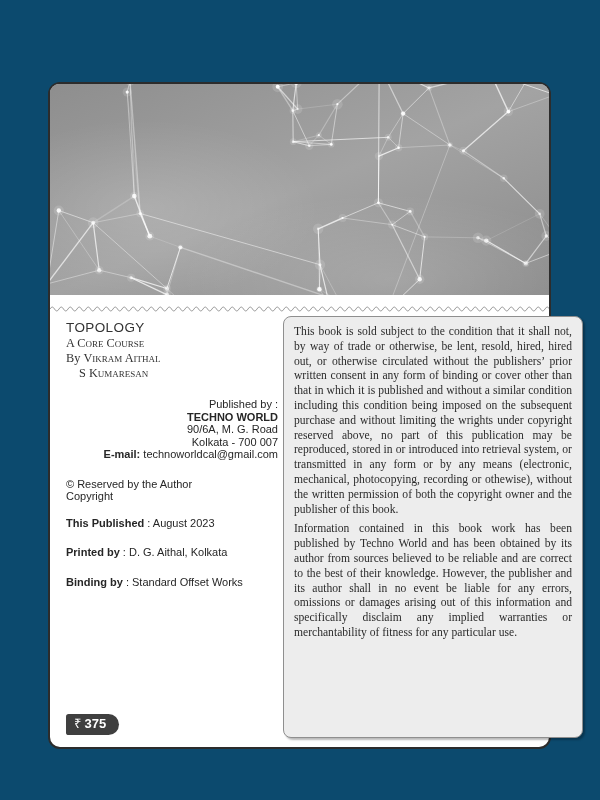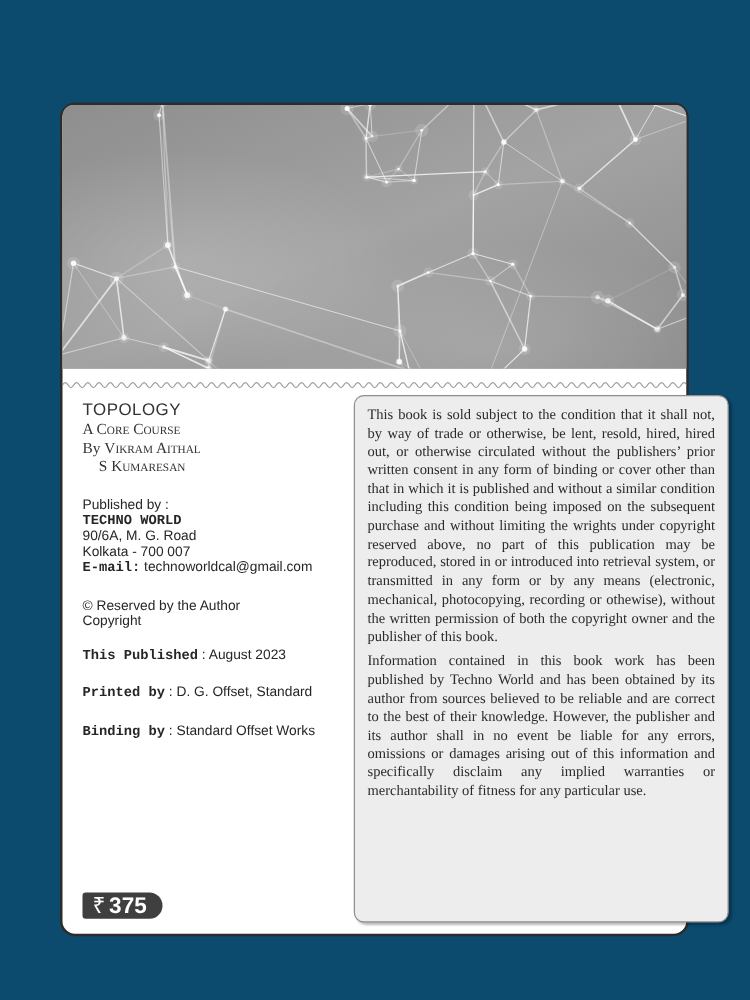--- a/index.html
+++ b/index.html
@@ -12,35 +12,35 @@
   .hero svg{display:block;}
   .wave{position:absolute;left:0;top:216px;width:499px;height:10px;}
   
   .left-col{position:absolute;left:16px;top:236px;width:212px;font-size:11px;line-height:12.5px;color:#262626;}
   .book-block{margin-bottom:17px;}
   .title{font-size:13.5px;line-height:16px;letter-spacing:.4px;color:#333;}
   .sc{font-variant:small-caps;}
   .subtitle,.author-line{font-size:12.3px;line-height:15px;color:#333;font-family:Liberation Serif, serif;}
   .author2{padding-left:13px;}
   .pub-block{margin-bottom:17px;}
-  .pub-block div{line-height:12.6px;}
-  .bold{font-weight:bold;font-family:Liberation Mono, monospace;}
+  .pub-block div{line-height:12.6px;text-align:right;}
+  .bold{font-weight:bold;}
   .copy-block{margin-bottom:14px;}
   .detail-row{margin-bottom:17px;}
   
   .legal-box{position:absolute;left:233px;top:232px;width:300px;min-height:422px;box-sizing:border-box;
              background:#ededed;border:1px solid #8f8f8f;border-radius:8px;
              box-shadow:2px 2px 2px rgba(0,0,0,.28);
              padding:8px 10px;font-family:"Liberation Serif",serif;font-size:11.6px;
              line-height:14.8px;text-align:justify;color:#2b2b2b;}
   .legal-box p{margin:0;}
   .legal-box p + p{margin-top:5px;}
   
   .price-badge{position:absolute;left:16px;bottom:12px;background:#3f3f3f;color:#fff;
-               font-weight:bold;font-size:18px;line-height:16px;padding:2px 13px 3px 8px;
+               font-weight:bold;font-size:13px;line-height:16px;padding:2px 13px 3px 8px;
                border-radius:3px 12px 12px 3px;}
   .price-badge .cur{font-weight:normal;margin-right:3px;}
 </style>
 </head>
 <body>
 
 <div class="stage">
   <div class="card">
 
     <div class="hero">
@@ -294,21 +294,21 @@
         <div>Kolkata - 700 007</div>
         <div><span class="bold">E-mail:</span> <span>technoworldcal@gmail.com</span></div>
       </div>
 
       <div class="copy-block">
         <div>© Reserved by the Author</div>
         <div>Copyright</div>
       </div>
 
       <div class="detail-row"><span class="bold">This Published</span><span> : </span><span>August 2023</span></div>
-      <div class="detail-row"><span class="bold">Printed by</span><span> : </span><span>D. G. Offset, Standard</span></div>
+      <div class="detail-row"><span class="bold">Printed by</span><span> : </span><span>D. G. Aithal, Kolkata</span></div>
       <div class="detail-row"><span class="bold">Binding by</span><span> : </span><span>Standard Offset Works</span></div>
     </div>
 
     <div class="legal-box">
       <p>This book is sold subject to the condition that it shall not, by way of trade or otherwise, be lent, resold, hired, hired out, or otherwise circulated without the publishers’ prior written consent in any form of binding or cover other than that in which it is published and without a similar condition including this condition being imposed on the subsequent purchase and without limiting the wrights under copyright reserved above, no part of this publication may be reproduced, stored in or introduced into retrieval system, or transmitted in any form or by any means (electronic, mechanical, photocopying, recording or othewise), without the written permission of both the copyright owner and the publisher of this book.</p>
       <p>Information contained in this book work has been published by Techno World and has been obtained by its author from sources believed to be reliable and are correct to the best of their knowledge. However, the publisher and its author shall in no event be liable for any errors, omissions or damages arising out of this information and specifically disclaim any implied warranties or merchantability of fitness for any particular use.</p>
     </div>
 
     <div class="price-badge"><span class="cur">₹</span><span>375</span></div>
 

